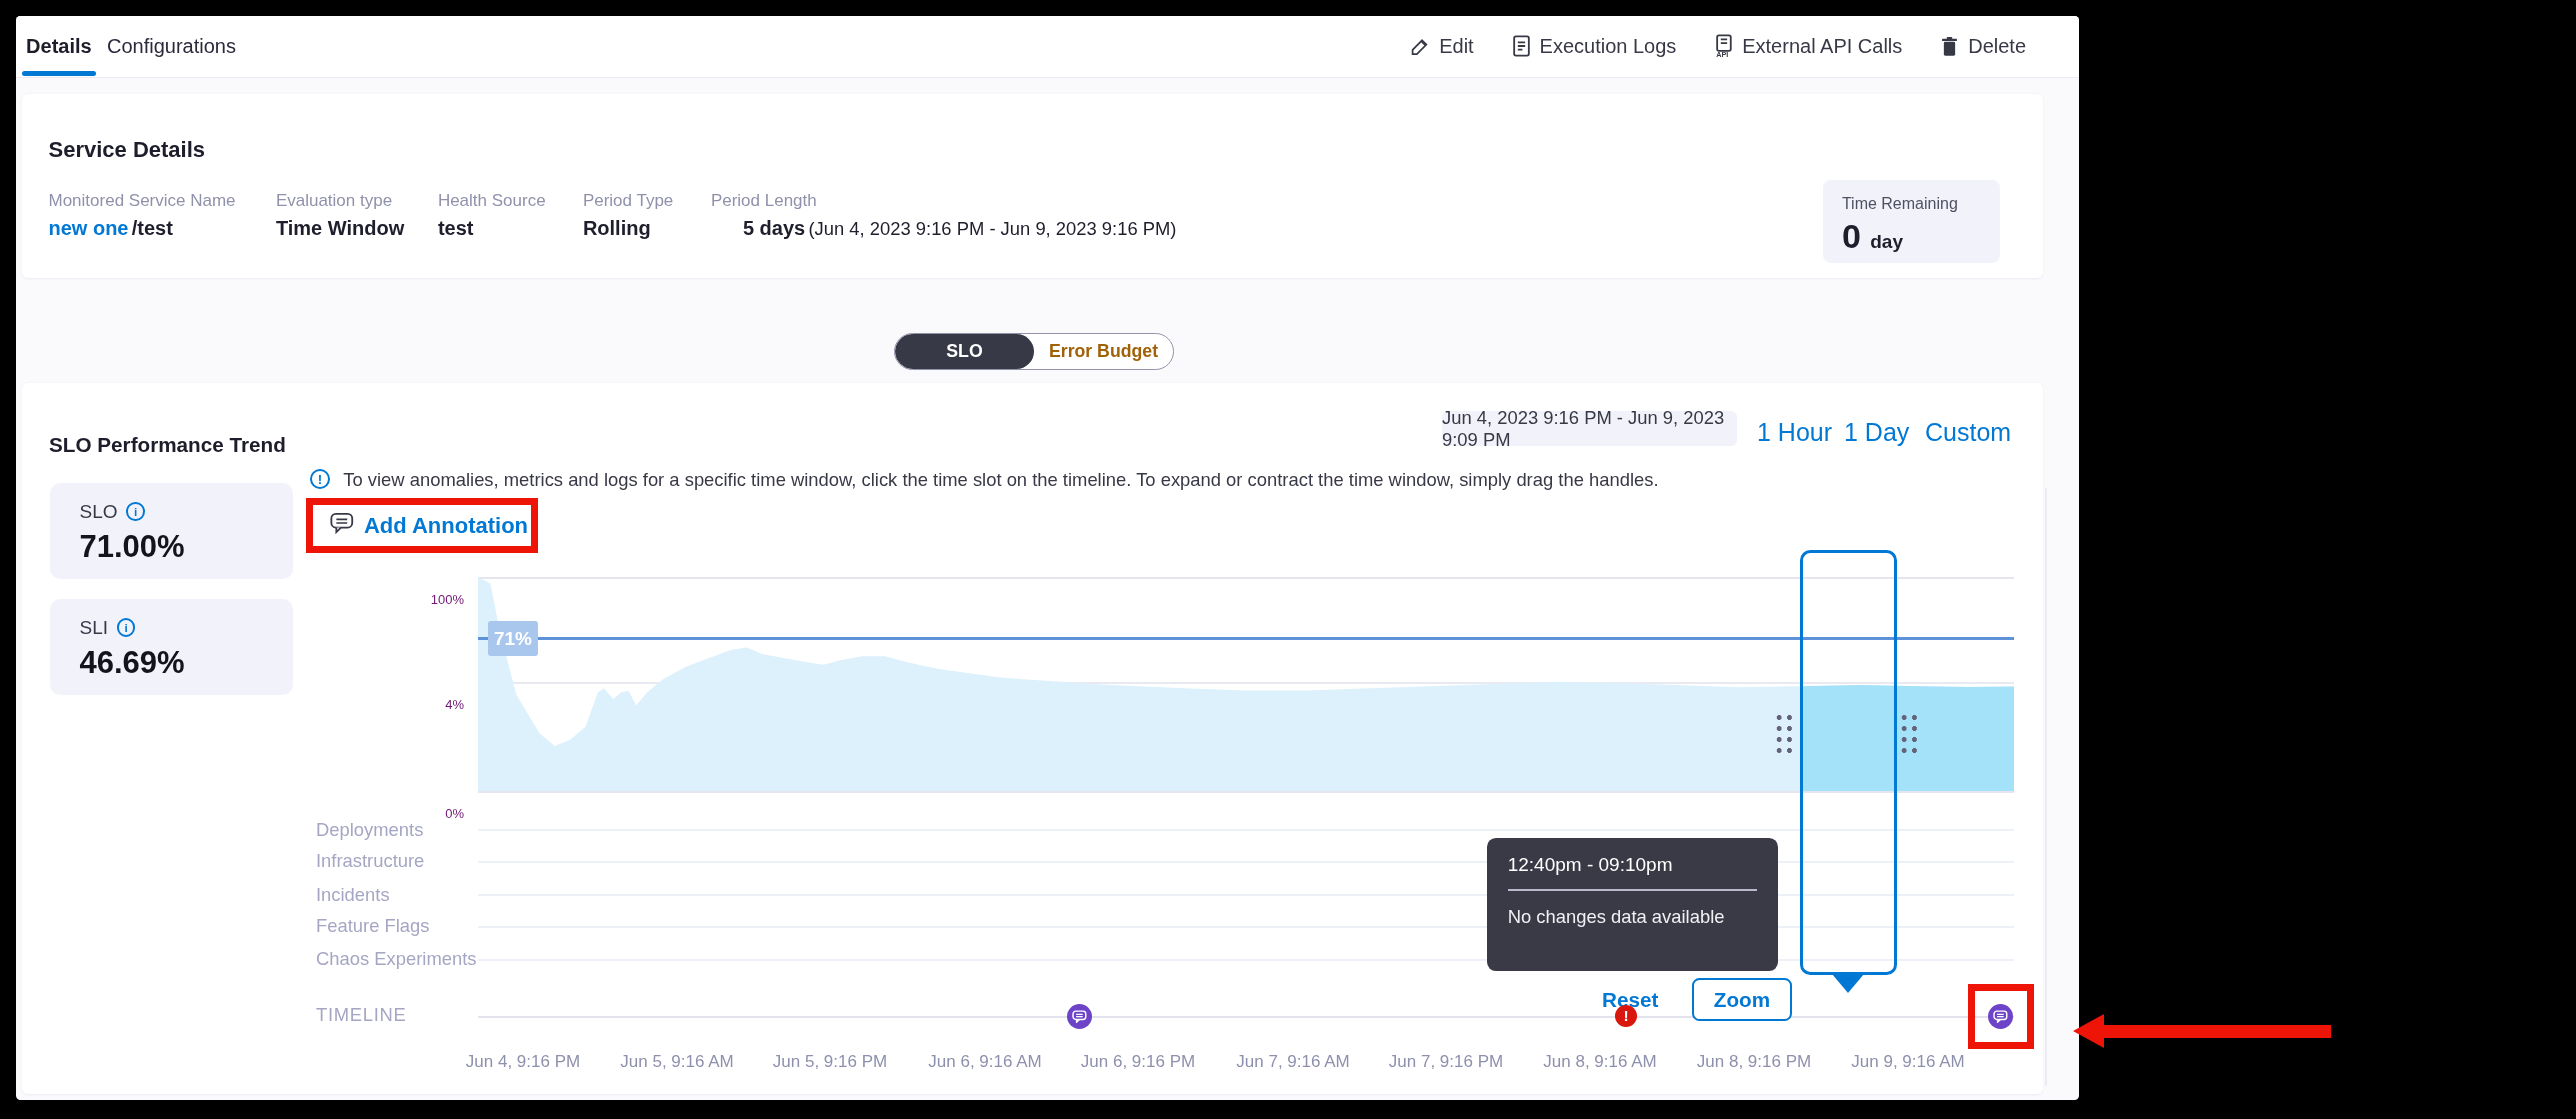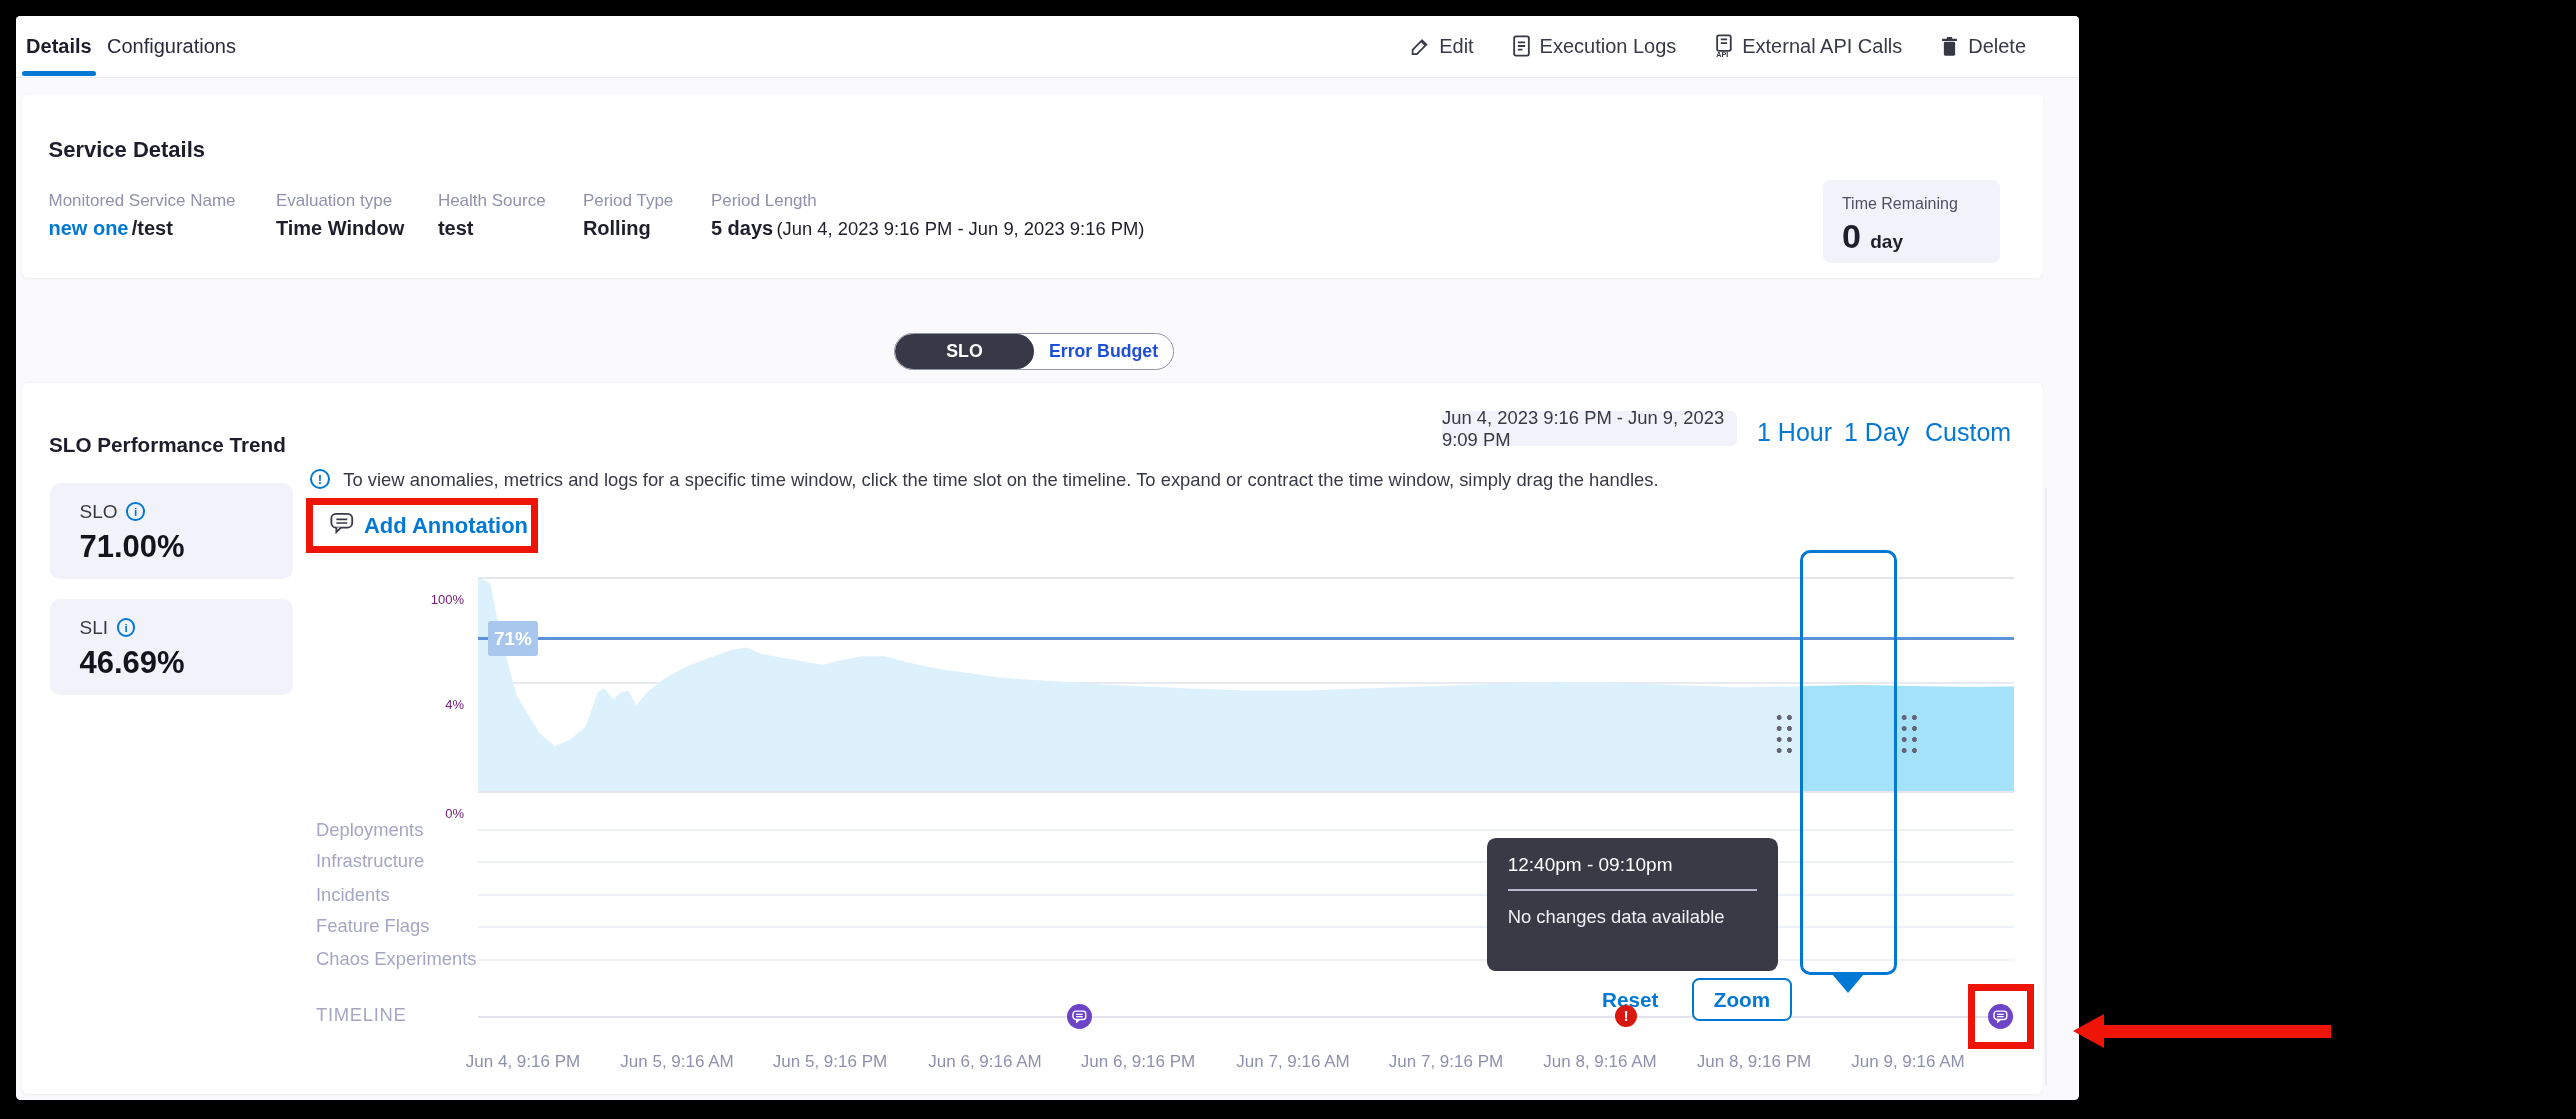--- a/index.html
+++ b/index.html
@@ -24,21 +24,21 @@
   .blue { color:#0278d5; }
   .mini-card { position:absolute; background:#f2f3fa; border-radius:7.4px; padding:14.8px 19px; }
   .mini-label { font-size:16px; color:#4f5162; white-space:nowrap; }
   .mini-value { font-size:34px; font-weight:bold; color:#1e1e2c; margin-top:4.4px; }
   .mini-unit { font-size:19px; font-weight:bold; }
 
   
   .toggle { position:absolute; left:878px; top:317px; width:280px; height:37px; border:1.5px solid #9293ab; border-radius:19px; background:#fff; display:flex; overflow:hidden; }
   .tg { flex:1; display:flex; align-items:center; justify-content:center; font-size:17.7px; font-weight:bold; cursor:pointer; }
   .tg.on { background:#383946; color:#fff; border-radius:19px; }
-  .tg.off { color:#1d4ed8;text-align:center; }
+  .tg.off { color:#a16207;text-align:center; }
 
   
   .chip { position:absolute; background:#f2f2fa; border-radius:5.9px; font-size:18.4px; color:#383946; display:flex; align-items:center; justify-content:center; }
   .rlink { position:absolute; font-size:25px; font-weight:normal; color:#0278d5; cursor:pointer; white-space:nowrap;text-align:center; }
 
   .info-icon { display:inline-flex; width:20px; height:20px; border:2.2px solid #0278d5; border-radius:50%; color:#0278d5; font-size:13.3px; font-weight:bold; align-items:center; justify-content:center; }
   .stat-card { position:absolute; left:34px; width:243px; height:96px; background:#f2f3fa; border-radius:10.3px; padding:17.7px 0 0 29.5px; }
   .stat-label { display:flex; align-items:center; gap:8.9px; font-size:19px; color:#383946; }
   .stat-value { font-size:31px; font-weight:bold; color:#14141f; margin-top:5.9px; }
 
@@ -143,21 +143,21 @@
     <div class="abs" style="left:416px; top:97px;">
       <div class="f-label">Health Source</div>
       <div class="f-value" style="margin-top:5.9px;">test</div>
     </div>
     <div class="abs" style="left:561px; top:97px;">
       <div class="f-label">Period Type</div>
       <div class="f-value" style="margin-top:5.9px;">Rolling</div>
     </div>
     <div class="abs" style="left:689px; top:97px;">
       <div class="f-label">Period Length</div>
-      <div style="margin-top:5.9px; white-space:nowrap;">
+      <div style="margin-top:5.9px; white-space:nowrap;margin-left:32px;">
         <span class="f-value">5 days</span>
         <span style="font-size:18.4px; color:#1e1e2c;">(Jun 4, 2023 9:16 PM - Jun 9, 2023 9:16 PM)</span>
       </div>
     </div>
 
     <div class="mini-card" style="left:1801px; top:86px; width:177px; height:83px;">
       <div class="mini-label">Time Remaining</div>
       <div class="mini-value"><span>0</span> <span class="mini-unit">day</span></div>
     </div>
   </div>

